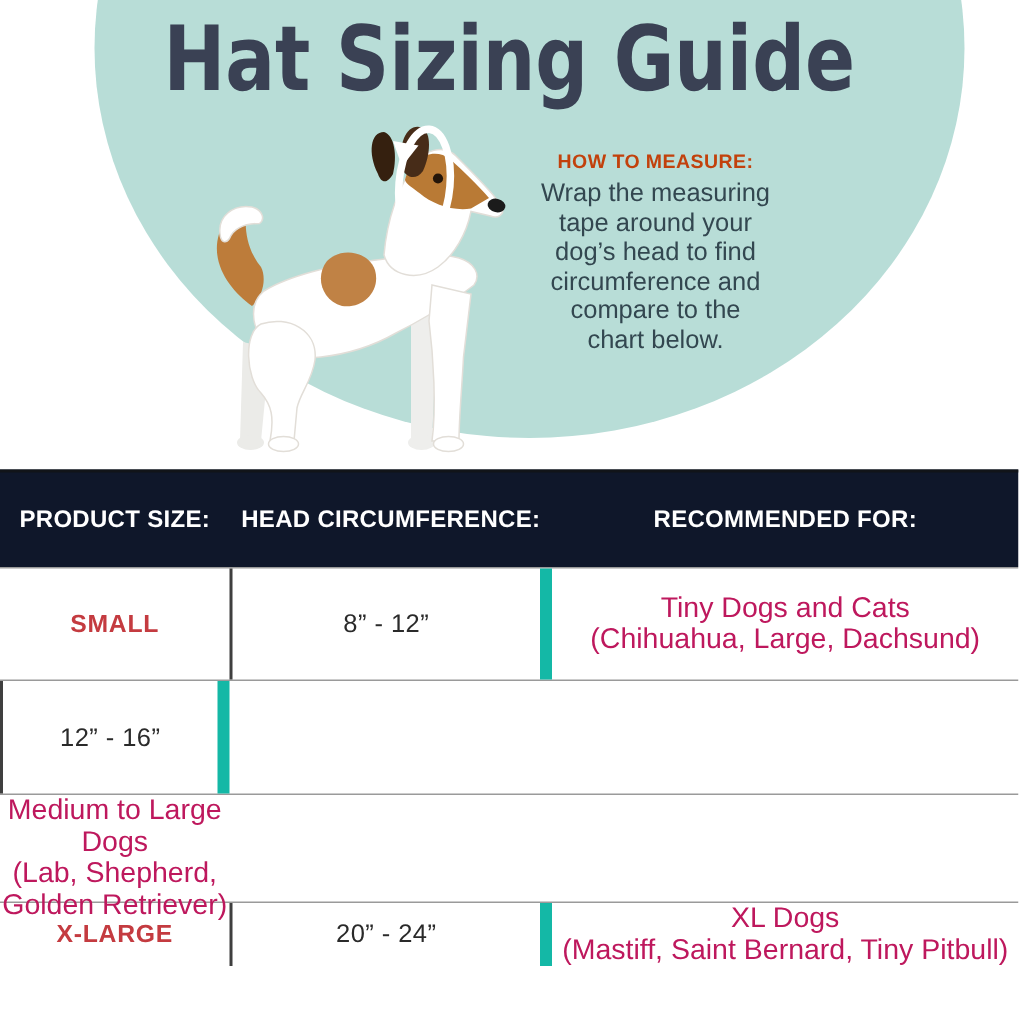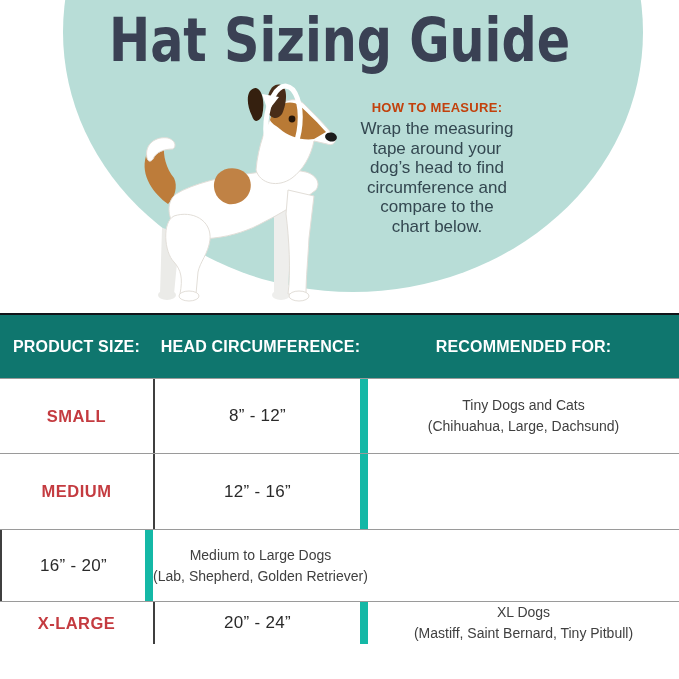--- a/index.html
+++ b/index.html
@@ -16,32 +16,32 @@
            line-height:68px; color:#3a4154; transform:scaleX(.82); transform-origin:50% 0; }
   .dog-svg { position:absolute; left:128px; top:78px; width:220px; height:230px; }
   .measure { position:absolute; left:348px; top:100px; width:178px; text-align:center; }
   .measure-heading { font-size:13px; font-weight:bold; letter-spacing:.3px; color:#c2410c;
                      margin-bottom:4px; }
   .measure-line { font-size:17px; line-height:19.5px; color:#334750; }
 
   
   .sizing-table { position:absolute; left:0; top:313px; width:679px; height:366px; background:#ffffff; }
   .thead { display:grid; grid-template-columns:153px 215px 311px; height:65px;
-           background:#0f766e; border-top:2px solid #111419; }
+           background:#0f172a; border-top:2px solid #111419; }
   .th { display:flex; align-items:center; justify-content:center;
         color:#ffffff; font-weight:bold; font-size:16px; letter-spacing:.2px; }
   .trow { display:grid; grid-template-columns:153px 215px 311px; border-top:1px solid #9a9a9a; }
   .trow:first-of-type { border-top:2px solid #161616; }
   .trow:nth-of-type(1){ height:78px; } .trow:nth-of-type(2){ height:75px; }
   .trow:nth-of-type(3){ height:76px; } .trow:nth-of-type(4){ height:72px; }
   .td { display:flex; flex-direction:column; align-items:center; justify-content:center; text-align:center; }
   .td-circ { border-left:2px solid #3f3f3f; border-right:8px solid #14b8a6; }
   .size-label { color:#c43b40; font-weight:bold; font-size:16.5px; letter-spacing:.5px; }
   .circ-value { color:#2a2a2a; font-size:17px; letter-spacing:.3px; }
-  .rec-line { color:#404040; font-size:14px; line-height:21px; }
+  .rec-line { color:#be185d; font-size:19px; line-height:21px; }
 </style>
 </head>
 <body>
 
 <div class="page">
 
   <div class="hero">
     <div class="hero-ellipse"></div>
 
     <h1 class="title">Hat Sizing Guide</h1>
@@ -105,32 +105,26 @@
       <div class="td td-circ">
           <span class="circ-value">8” - 12”</span>
         </div>
       <div class="td">
         <span class="rec-line">Tiny Dogs and Cats</span>
         <span class="rec-line">(Chihuahua, Large, Dachsund)</span>
       </div>
     </div>
 
     <div class="trow">
-      <div class="td">
-          <span class="size-label">MEDIUM</span>
-        </div>
       <div class="td td-circ">
           <span class="circ-value">12” - 16”</span>
         </div>
     </div>
 
     <div class="trow">
-      <div class="td td-circ">
-          <span class="circ-value">16” - 20”</span>
-        </div>
       <div class="td">
         <span class="rec-line">Medium to Large Dogs</span>
         <span class="rec-line">(Lab, Shepherd, Golden Retriever)</span>
       </div>
     </div>
 
     <div class="trow">
       <div class="td">
           <span class="size-label">X-LARGE</span>
         </div>

